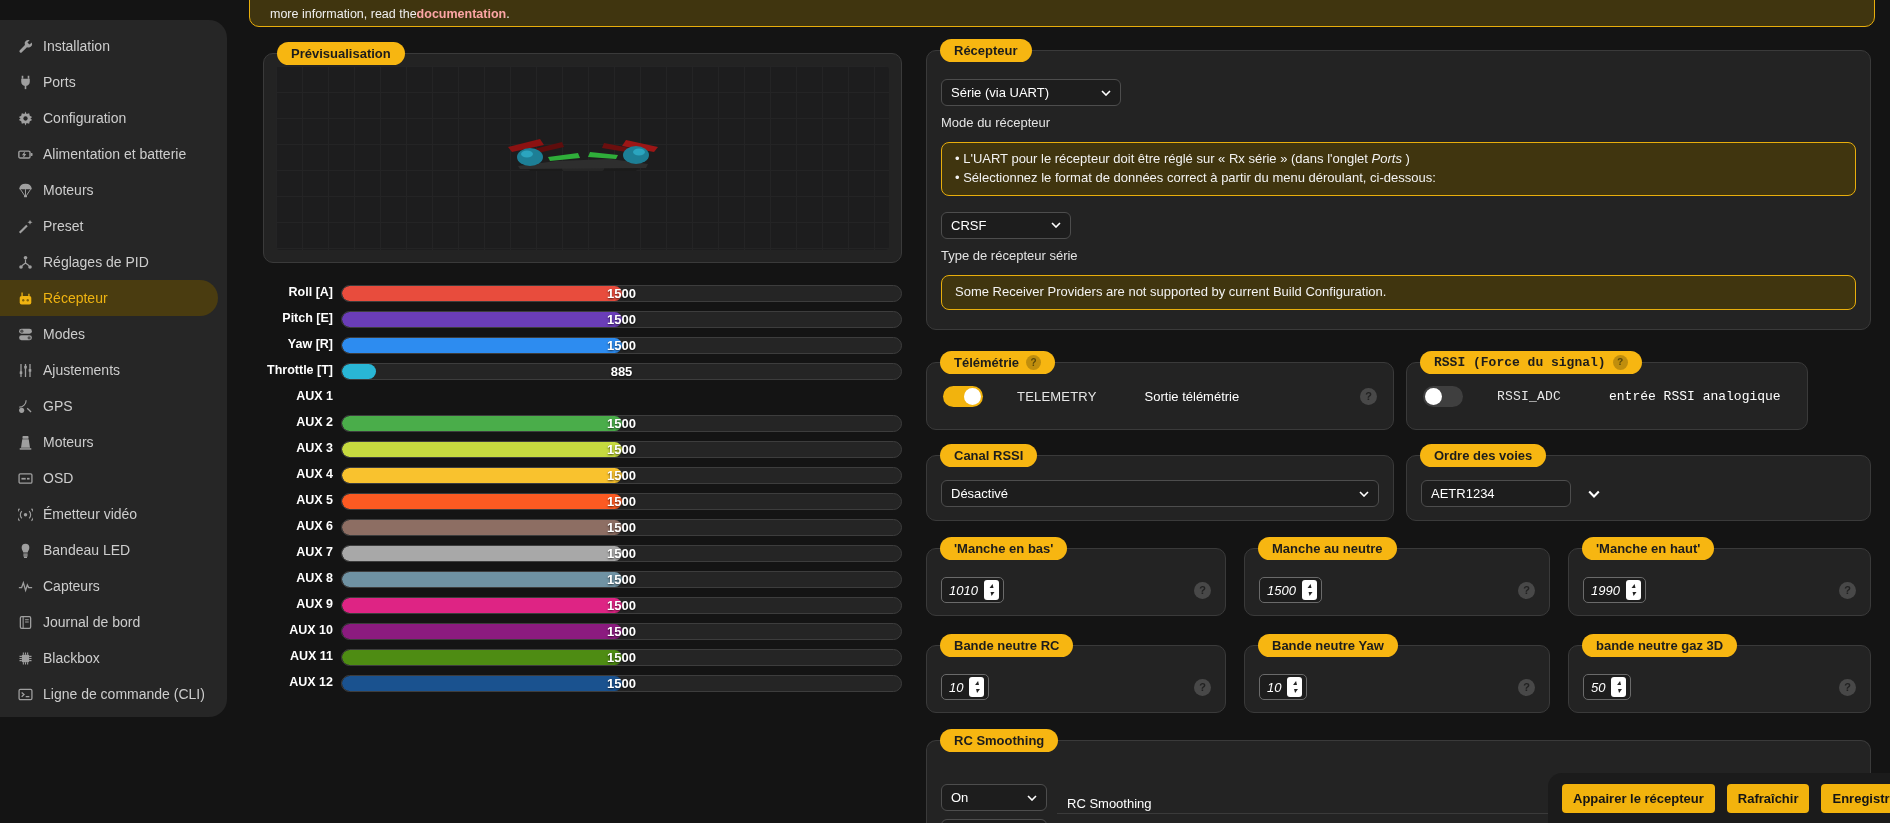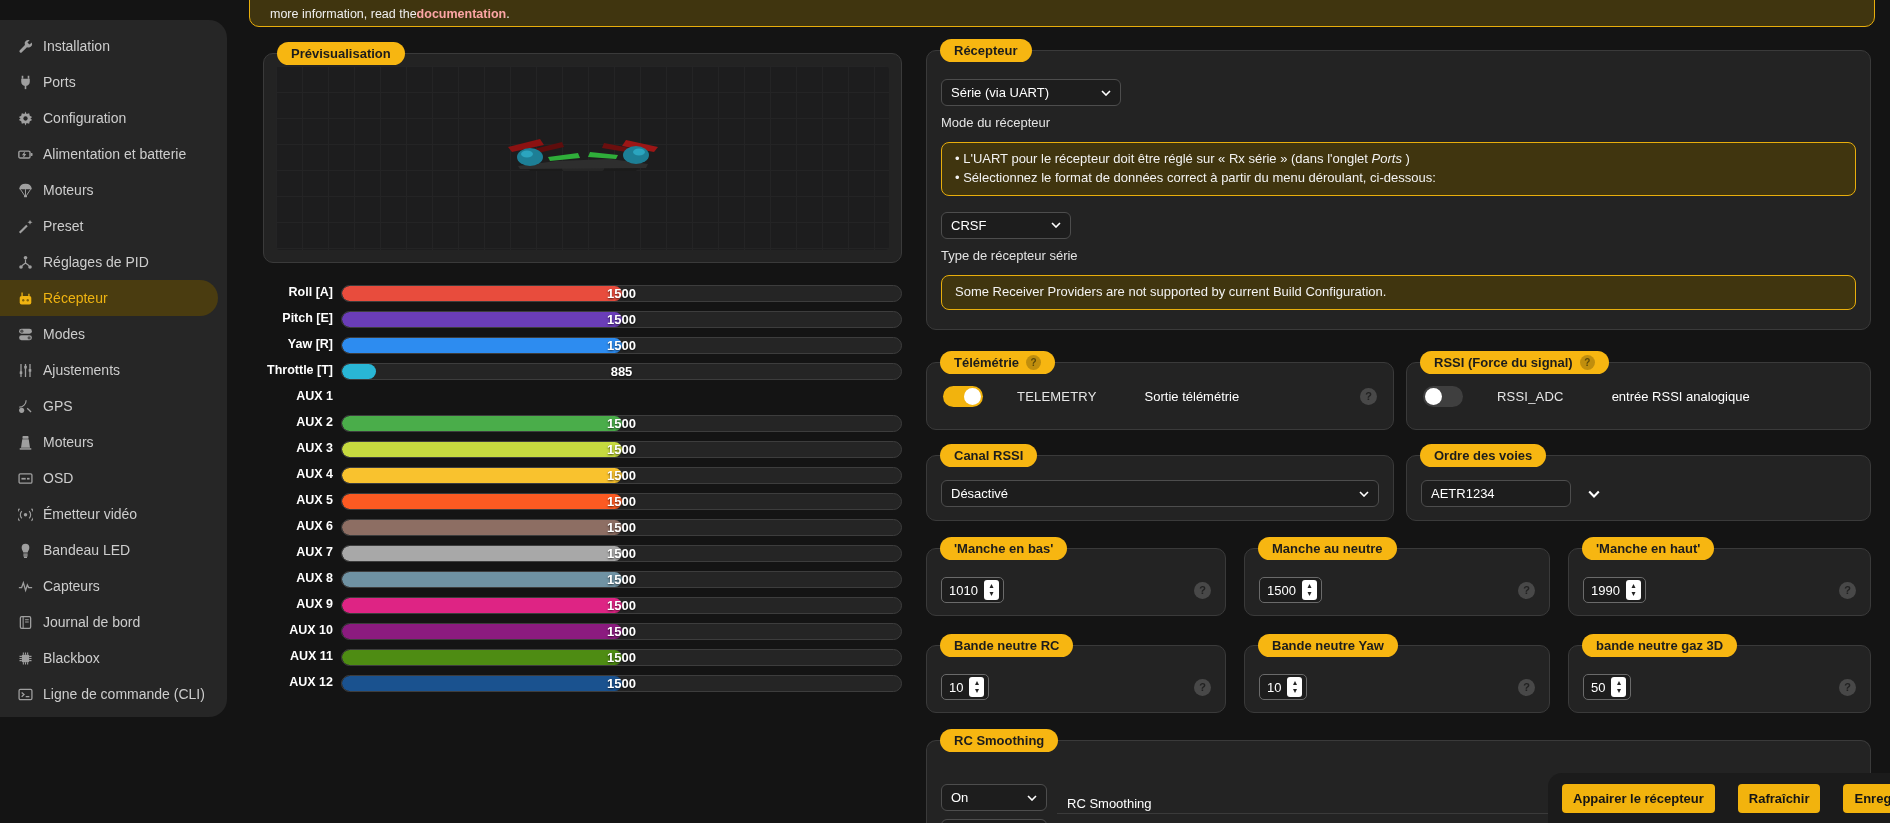--- a/index.html
+++ b/index.html
@@ -48,21 +48,21 @@
     font-weight:bold;color:#fff;text-shadow:0 1px 2px rgba(0,0,0,.65);}
 
   
   .select{display:flex;align-items:center;justify-content:space-between;background:#1d1d1d;
     border:1px solid #4d4d4d;border-radius:6px;height:27px;padding:0 9px;box-sizing:border-box;
     font-size:13px;color:#fff;cursor:pointer;}
   .field-label{font-size:13px;color:#e3e3e3;margin-top:9px;}
   .note-box{background:#40350f;border:1px solid #e8ae0c;border-radius:8px;padding:7px 13px;
     font-size:13px;color:#f2f2f2;line-height:1.45;}
   .stepper{display:inline-flex;align-items:center;gap:6px;background:#1d1d1d;border:1px solid #6a6a6a;
-    border-radius:5px;height:26px;padding:0 4px 0 7px;box-sizing:border-box;font-size:13px;color:#fff;}
+    border-radius:5px;height:26px;padding:0 4px 0 7px;box-sizing:border-box;font-size:13px;color:#fff;font-style:italic;}
   .stepper .spin{display:flex;flex-direction:column;justify-content:center;background:#fff;color:#222;
     border-radius:3px;height:20px;width:15px;align-items:center;font-size:8px;line-height:8px;cursor:pointer;}
   .toggle{position:relative;width:40px;height:21px;border-radius:11px;background:#3f3f3f;cursor:pointer;flex:0 0 40px;}
   .toggle .knob{position:absolute;top:2px;left:2px;width:17px;height:17px;border-radius:50%;background:#fff;}
   .toggle.on{background:#f2b30d;}
   .toggle.on .knob{left:21px;}
   .chev{flex:0 0 auto;}
 
   .switch-row{display:flex;align-items:center;height:100%;padding:0 16px;}
   .switch-name{font-size:13px;color:#e6e6e6;margin-left:34px;letter-spacing:.2px;}
@@ -72,21 +72,21 @@
   .vcard-row{display:flex;align-items:center;padding:0 14px;margin-top:28px;}
   .vcard-row .help-dot{margin-left:auto;}
 
   
   .rcs-row{display:flex;align-items:flex-end;padding:0 14px;margin-top:43px;}
   .rcs-label{font-size:13px;color:#fff;margin-left:20px;}
   .rcs-divider{position:absolute;left:130px;right:14px;top:72px;border-top:1px solid #3a3a3a;}
   .rcs-cut-select{position:absolute;left:14px;top:78px;width:104px;height:40px;background:#1d1d1d;
     border:1px solid #4d4d4d;border-radius:6px;}
   .actions-bar{position:absolute;left:1548px;top:773px;width:342px;height:50px;background:#1b1b1b;
-    border-radius:14px 0 0 0;display:flex;align-items:center;gap:23px;padding-left:14px;box-sizing:border-box;z-index:5;}
+    border-radius:14px 0 0 0;display:flex;align-items:center;gap:12px;padding-left:14px;box-sizing:border-box;z-index:5;}
   .btn{background:#f2b30d;color:#151515;font-weight:bold;font-size:13px;border:none;border-radius:4px;
     padding:7px 11px;font-family:"Liberation Sans",sans-serif;cursor:pointer;white-space:nowrap;}
 </style>
 </head>
 <body>
 
 <div id="app">
 
   <div class="top-note">
     <span>more information, read the </span>
@@ -483,21 +483,21 @@
     <div class="switch-row">
       <div class="toggle on" id="telemetry-toggle">
           <div class="knob"></div>
         </div>
       <span class="switch-name">TELEMETRY</span>
       <span class="switch-desc">Sortie télémétrie</span>
       <span class="help-dot">?</span>
     </div>
   </section>
 
-  <section class="card" style="left:1406px;top:362px;width:465px;height:68px;">
+  <section class="card" style="left:1406px;top:362px;width:402px;height:68px;font-family:Liberation Mono, monospace;">
     <div class="pill">
       <span>RSSI (Force du signal)</span>
       <span class="pill-help">?</span>
     </div>
     <div class="switch-row">
       <div class="toggle" id="rssi-toggle">
           <div class="knob"></div>
         </div>
       <span class="switch-name">RSSI_ADC</span>
       <span class="switch-desc">entrée RSSI analogique</span>

